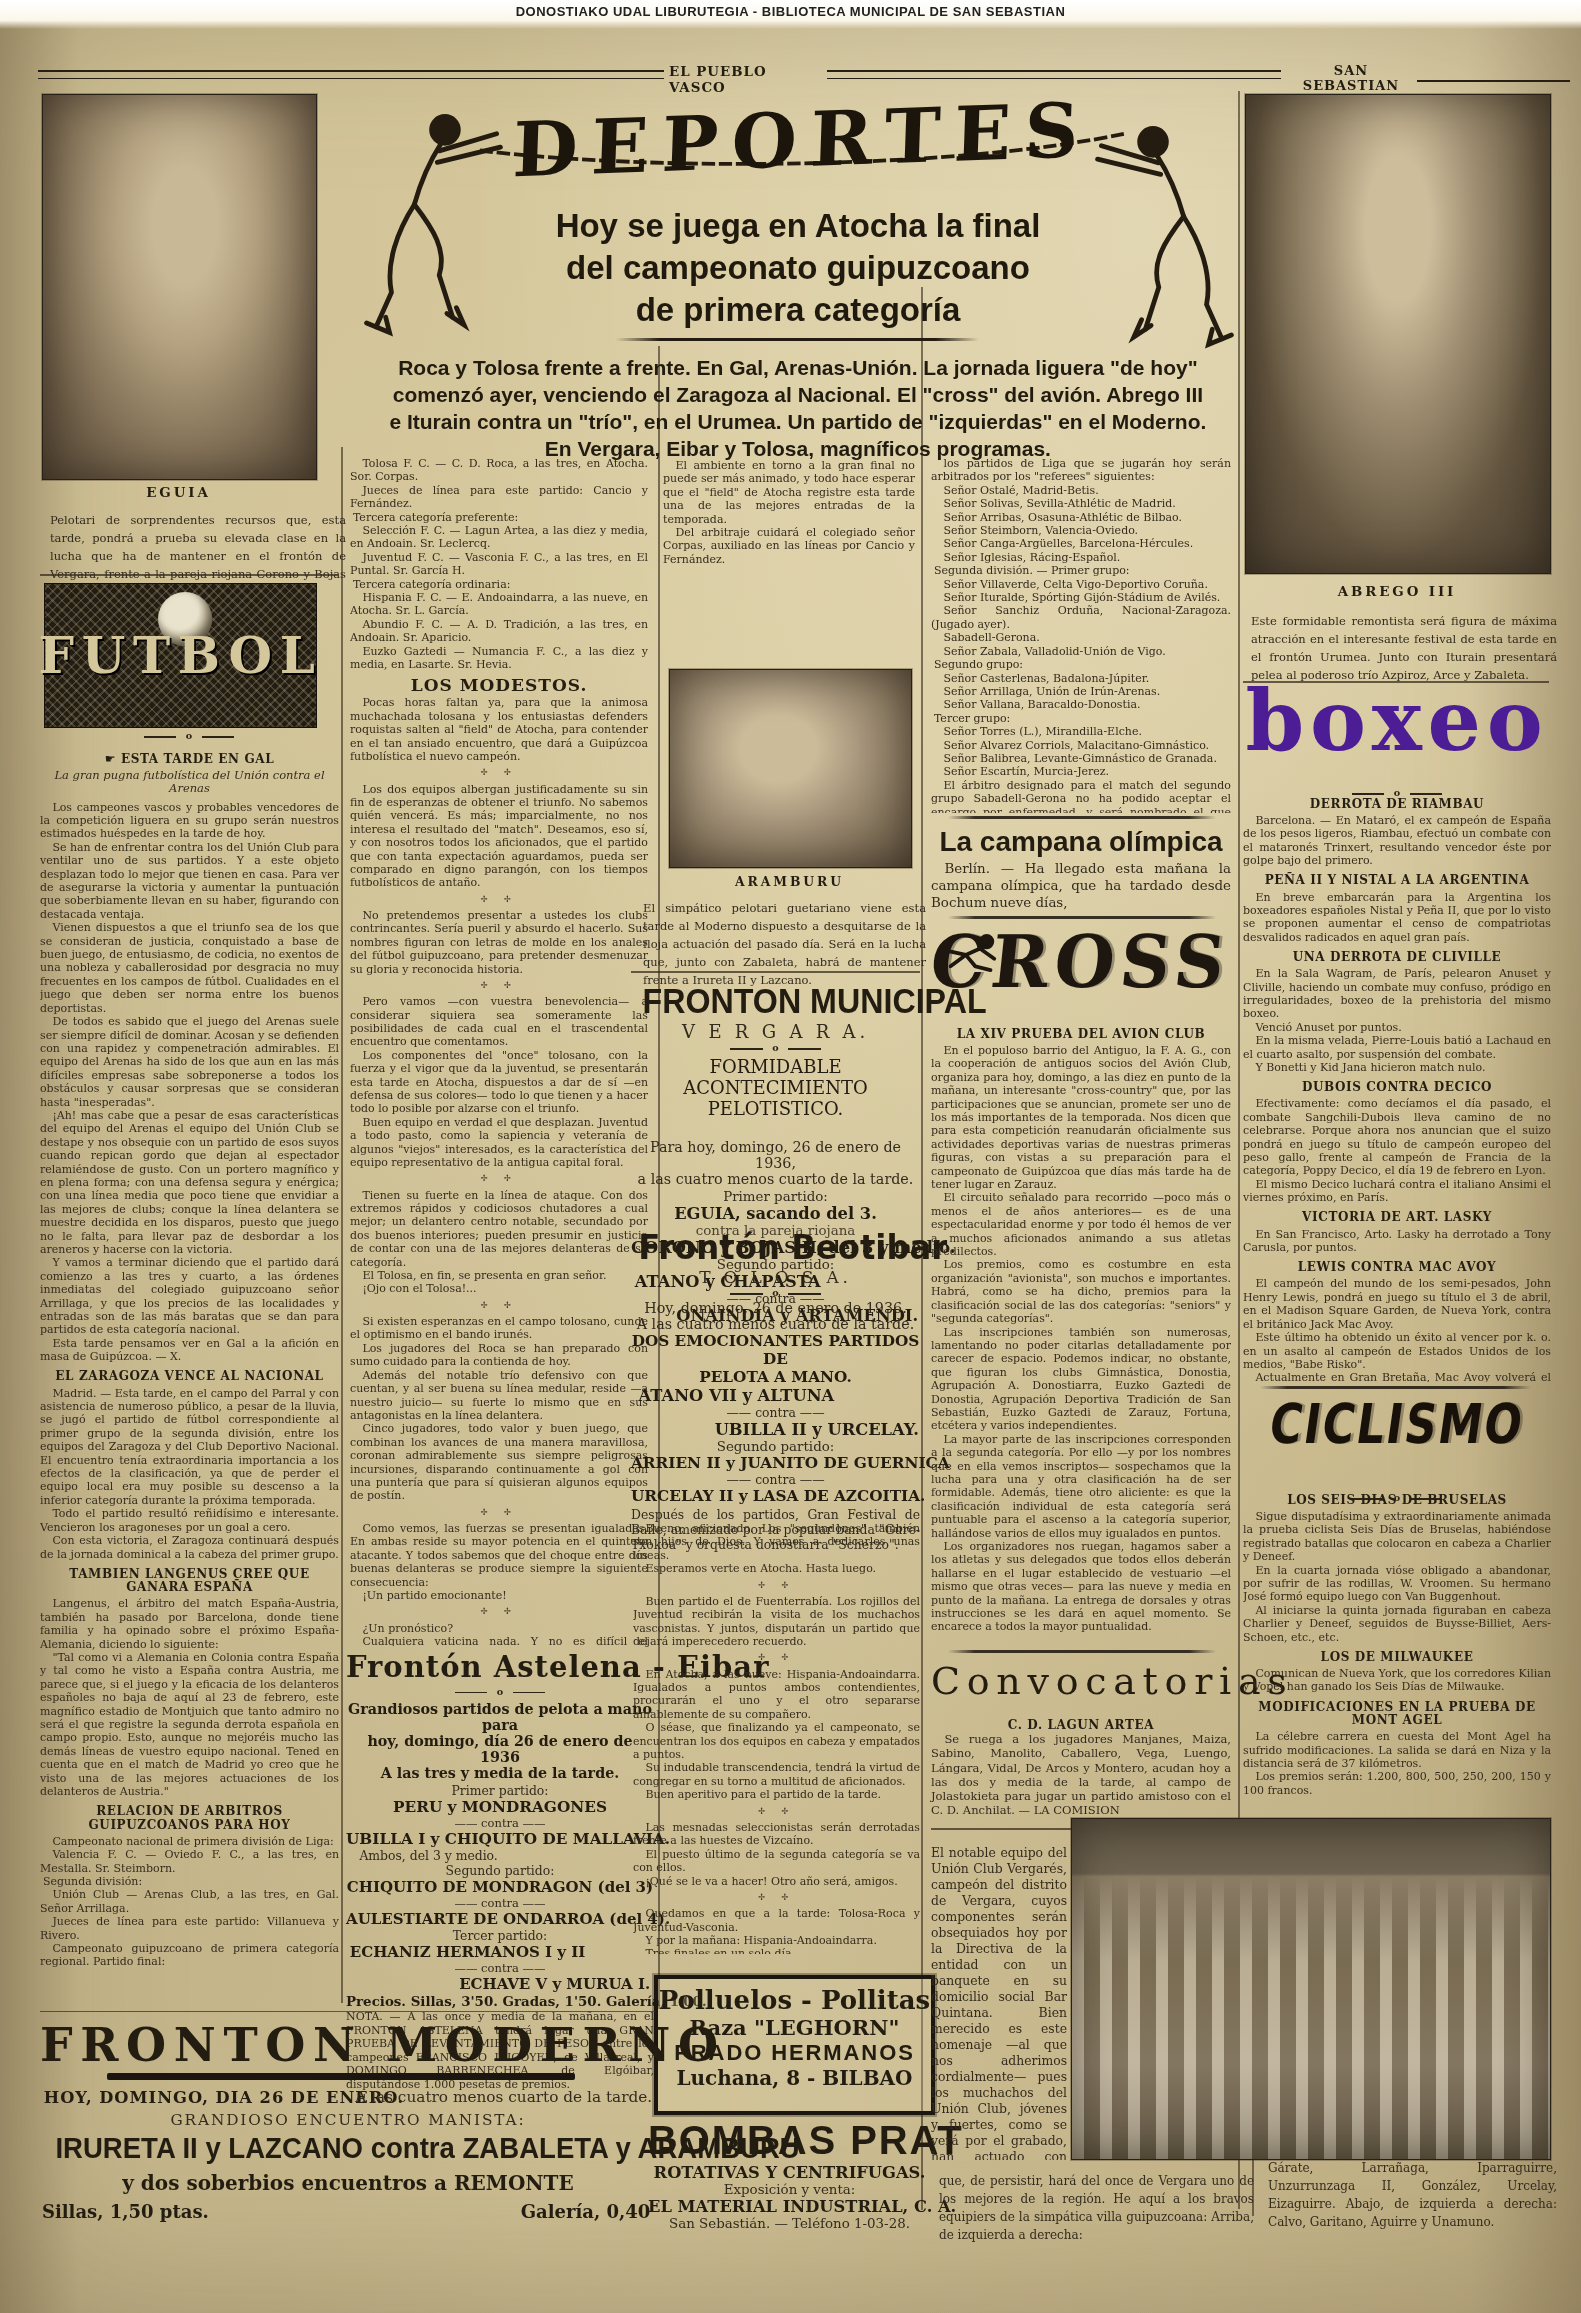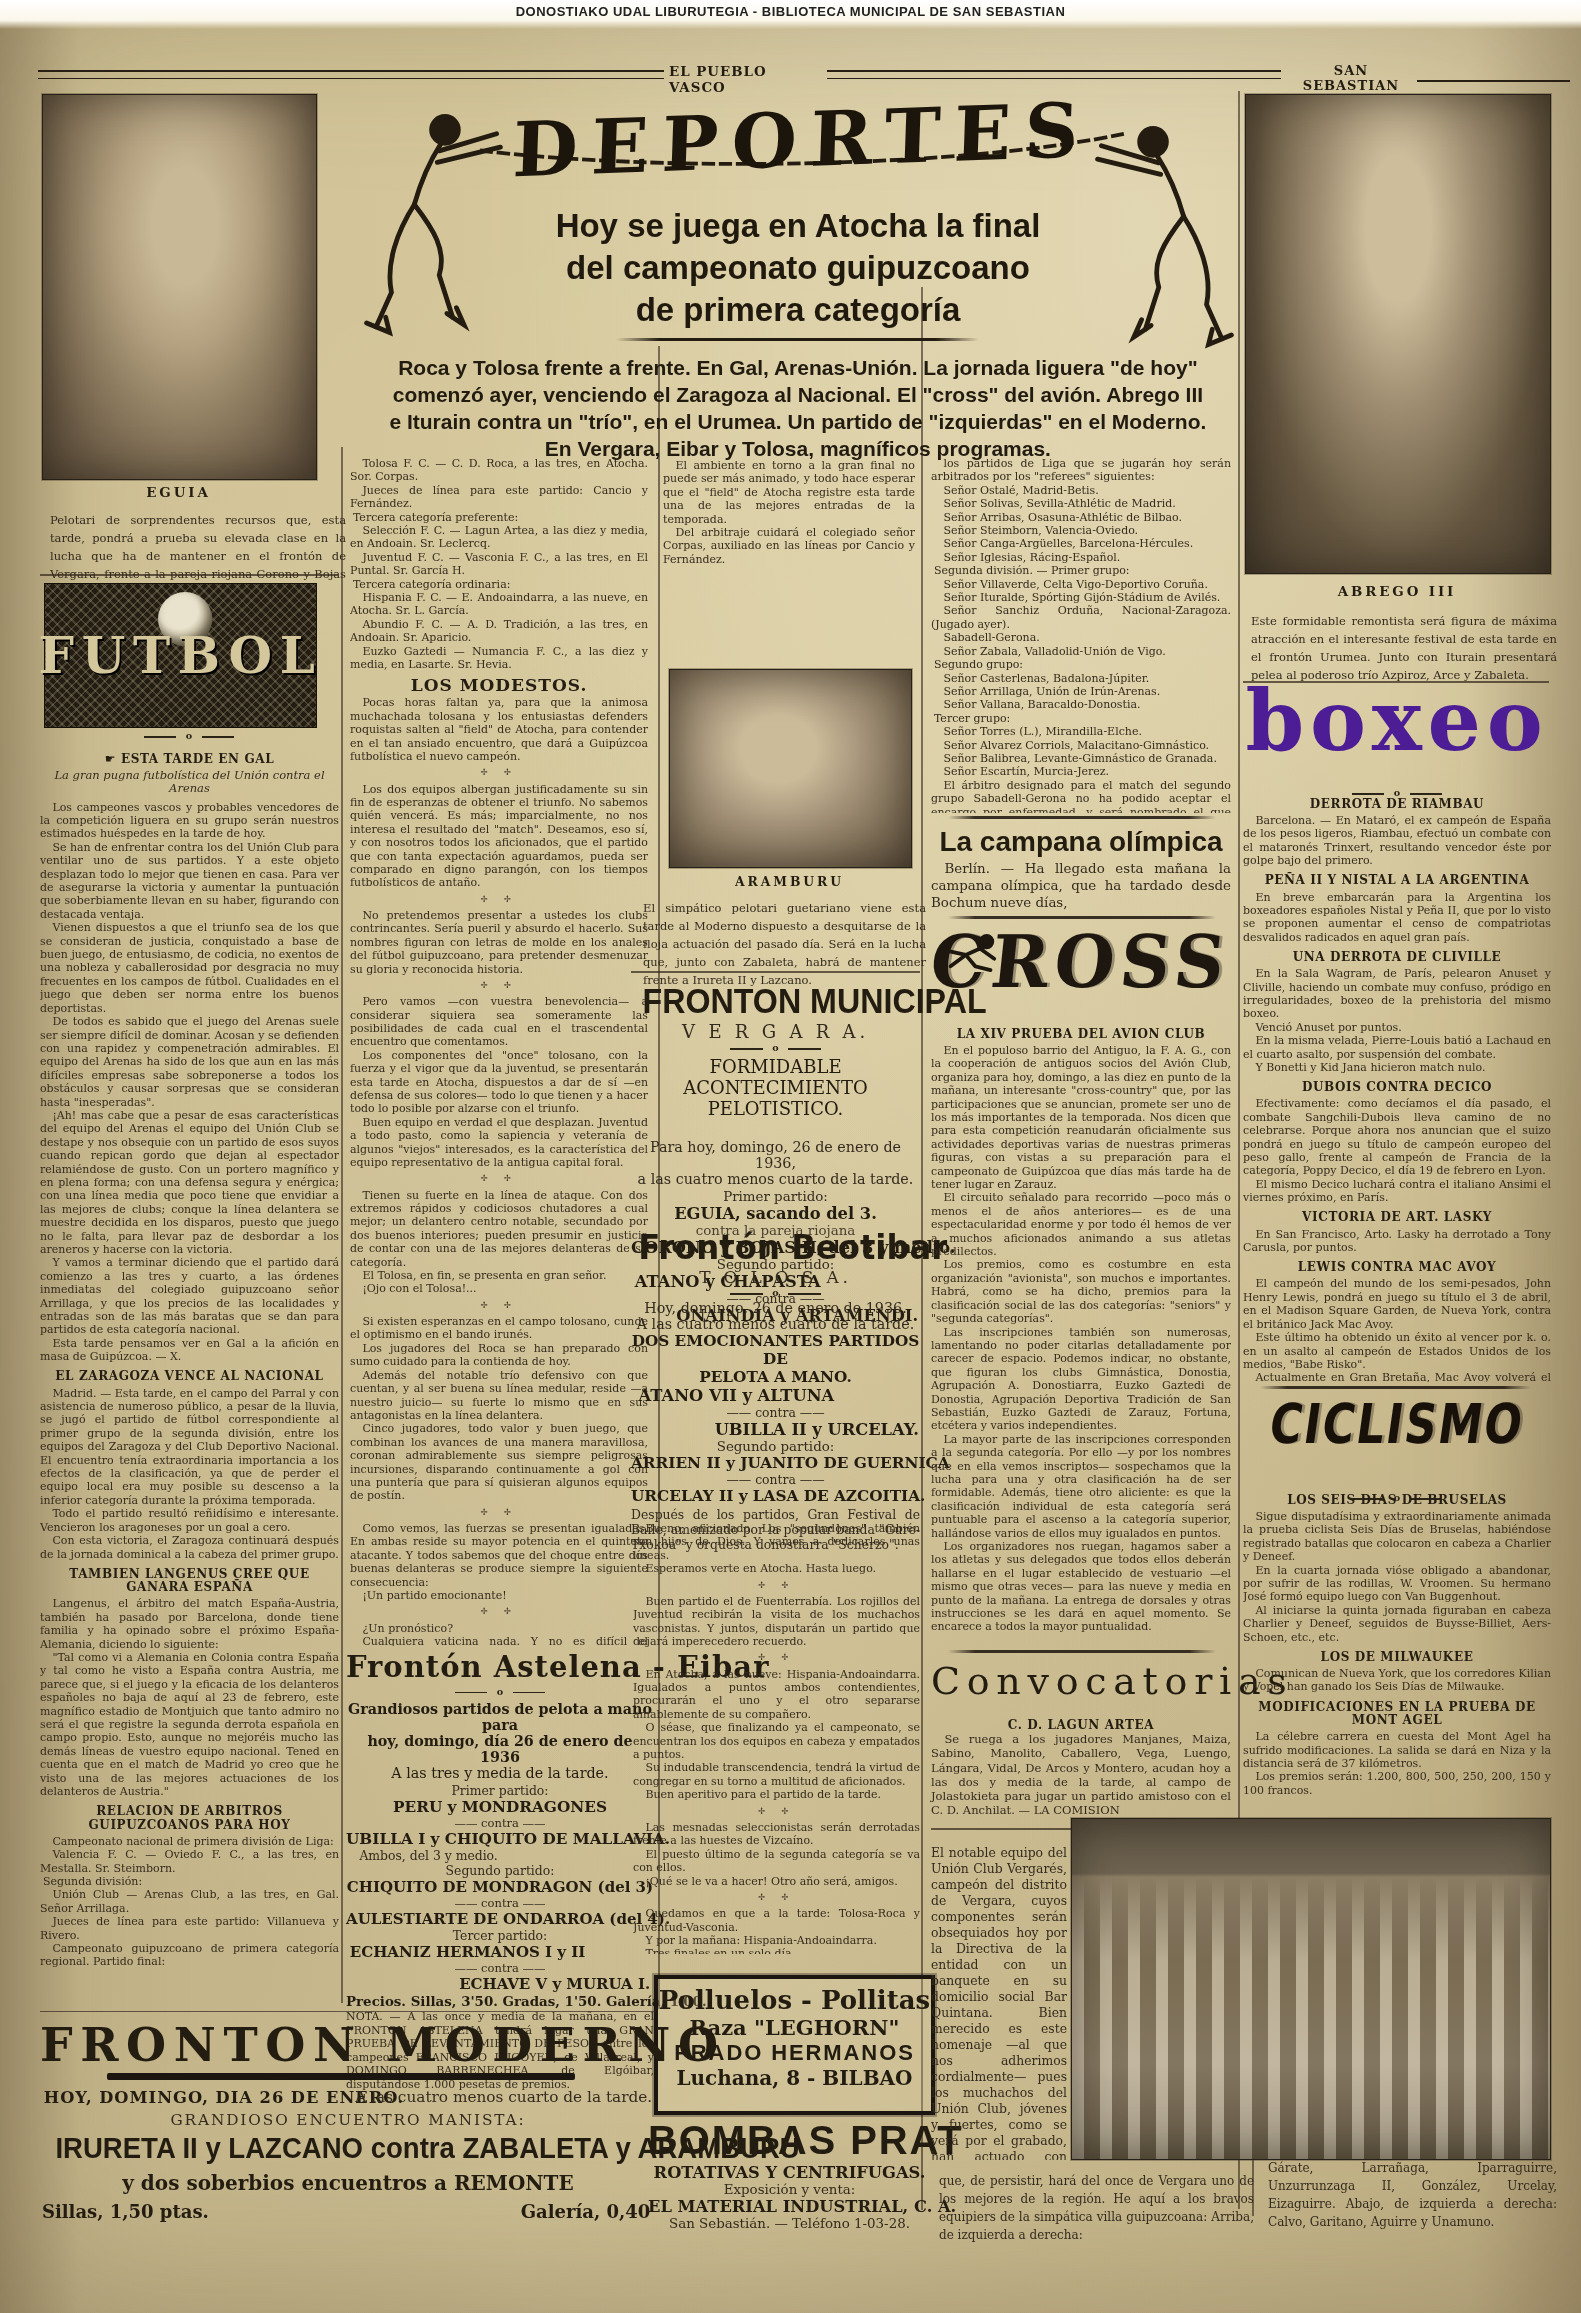--- a/index.html
+++ b/index.html
@@ -188,21 +188,21 @@
     <p class="bp">¿Un pronóstico?</p>
     <p class="bp">Cualquiera vaticina nada. Y no es difícil el pronosticar. ¡Quiá!</p>
   </div>
 
 <div class="abs adcenter" style="left:346px;top:1650px;width:308px;">
 
   <div class="nw ghostink" id="astelenaTitle" style="font-family:'DejaVu Serif',serif;font-weight:bold;font-size:29px;letter-spacing:1px;">Frontón Astelena - Eibar</div>
   <div class="odash" style="margin-top:1.9px;">o</div>
   <div class="ghostink" style="font-size:14.3px;font-weight:bold;margin-top:3.8px;">Grandiosos partidos de pelota a mano para</div>
   <div class="ghostink" style="font-size:14.3px;font-weight:bold;">hoy, domingo, día 26 de enero de 1936</div>
-  <div class="ghostink" style="font-size:14.3px;font-weight:normal;">A las tres y media de la tarde.</div>
+  <div class="ghostink" style="font-size:14.3px;font-weight:bold;">A las tres y media de la tarde.</div>
   <div style="font-size:12.4px;margin-top:1.9px;">Primer partido:</div>
   <div class="ghostink" style="font-size:15.3px;font-weight:bold;">PERU y MONDRAGONES</div>
   <div style="font-size:11.5px;">—— contra ——</div>
   <div class="ghostink nw" style="font-size:15.3px;font-weight:bold;">UBILLA I y CHIQUITO DE MALLAVIA.</div>
   <div style="font-size:12.4px;text-align:left;padding-left:13.4px;">Ambos, del 3 y medio.</div>
   <div style="font-size:12.4px;">Segundo partido:</div>
   <div class="ghostink nw" style="font-size:15px;font-weight:bold;">CHIQUITO DE MONDRAGON (del 3)</div>
   <div style="font-size:11.5px;">—— contra ——</div>
   <div class="ghostink nw" style="font-size:15px;font-weight:bold;">AULESTIARTE DE ONDARROA (del 4).</div>
   <div style="font-size:12.4px;">Tercer partido:</div>

